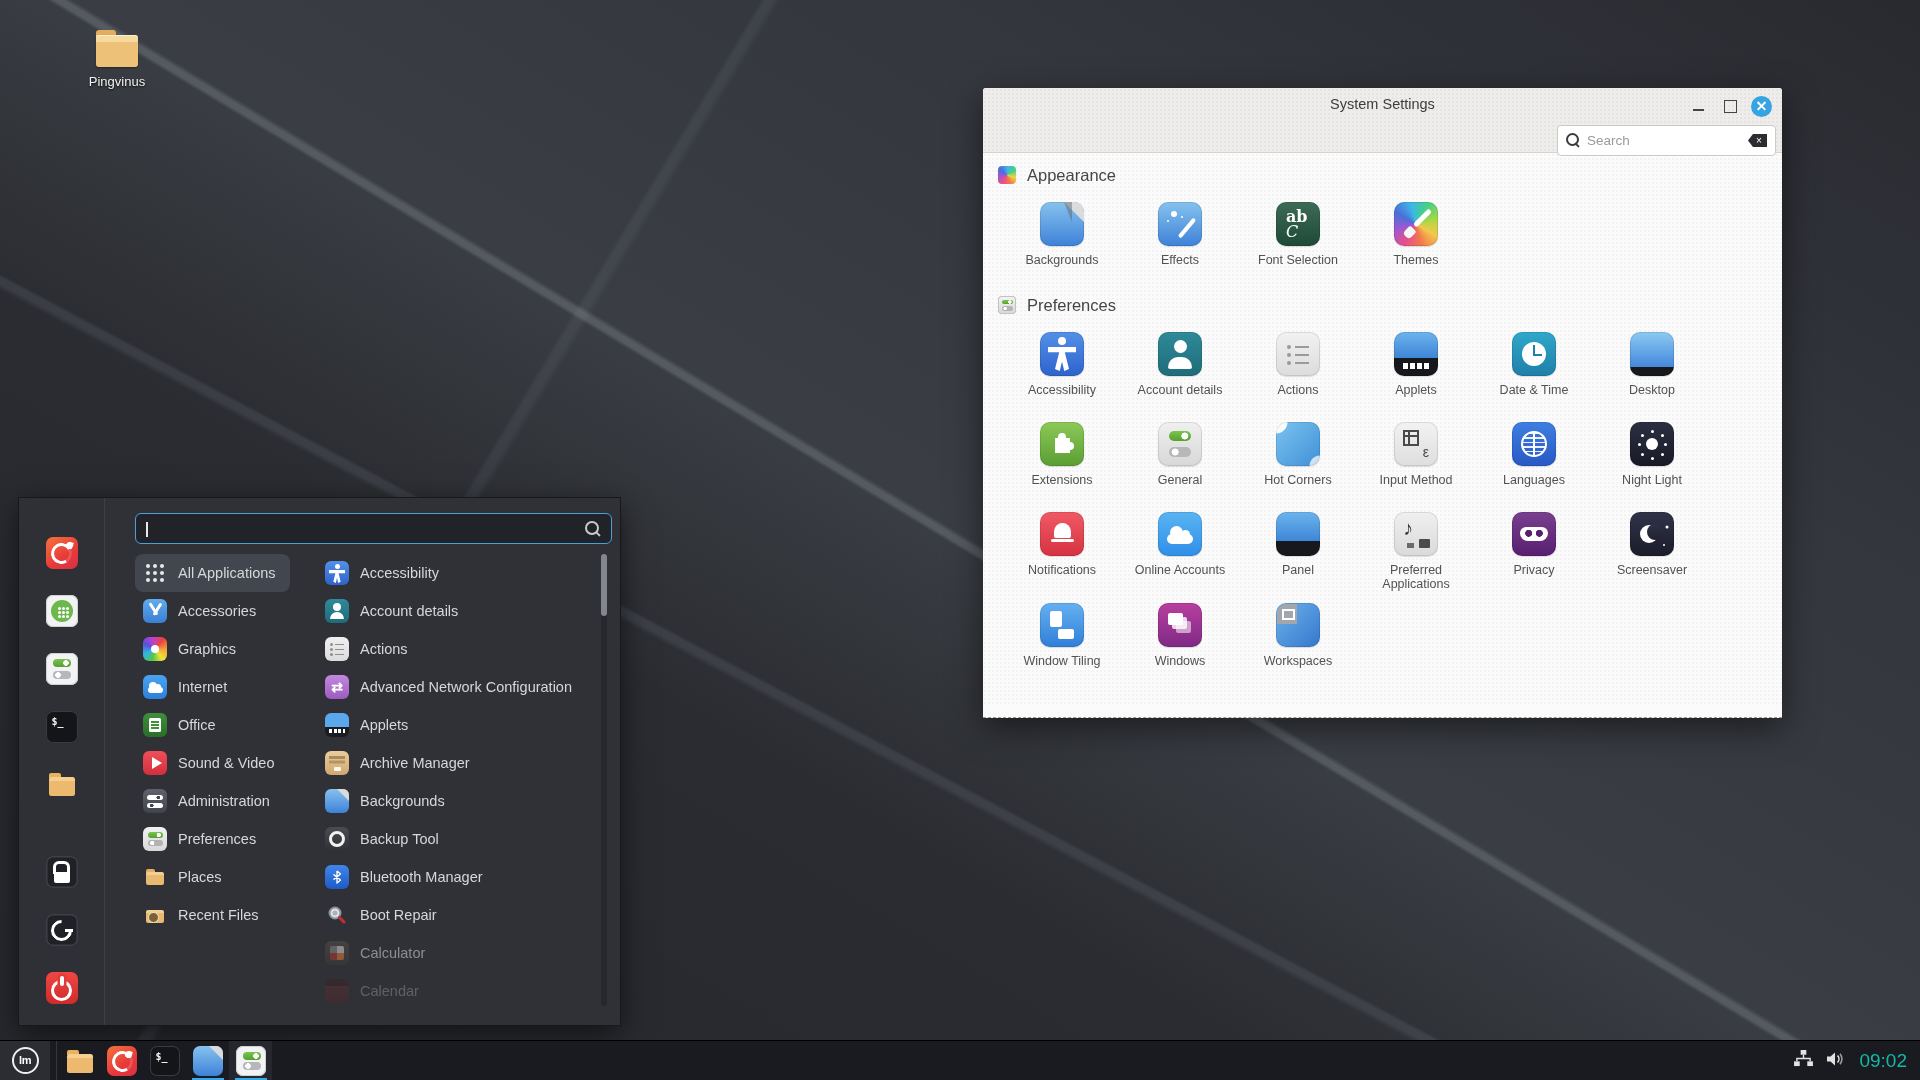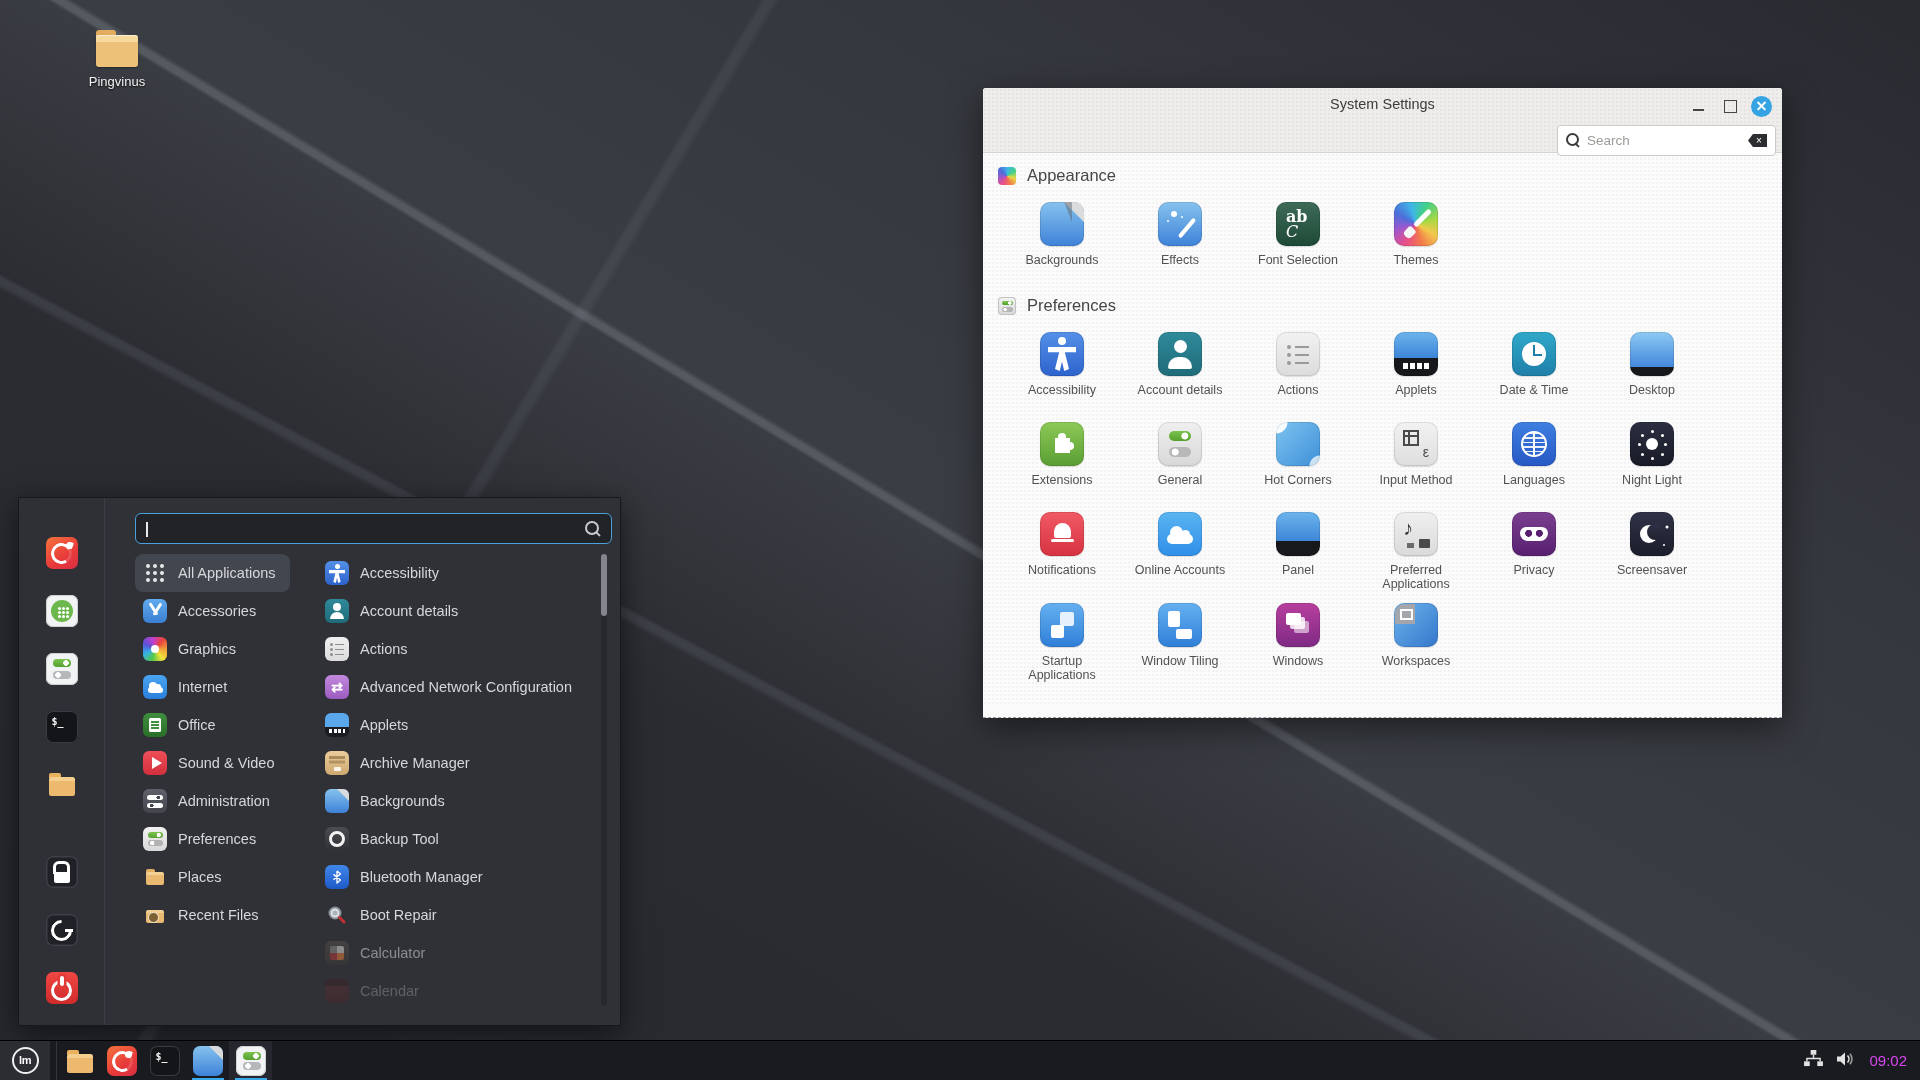--- a/index.html
+++ b/index.html
@@ -31,21 +31,21 @@
   .wc-close::before{transform:rotate(45deg)}.wc-close::after{transform:rotate(-45deg)}
   .sch{position:absolute;right:6px;top:37px;width:219px;height:31px;background:#fff;border:1px solid #ccc9c6;border-radius:4px;display:flex;align-items:center;padding:0 8px}
   .sch-mag{width:15px;height:15px;position:relative;flex:0 0 auto}
   .sch-mag::before{content:"";position:absolute;width:9px;height:9px;border:2px solid #3a3a3a;border-radius:50%;top:0;left:0}
   .sch-mag::after{content:"";position:absolute;width:2px;height:6px;background:#3a3a3a;transform:rotate(-45deg);top:9px;left:10px;border-radius:1px}
   .sch input{border:none;outline:none;flex:1;min-width:0;font-size:13.5px;color:#333;padding:0 6px;background:transparent}
   .sch input::placeholder{color:#9d9a97}
   .sch-clear{width:19px;height:13px;background:#2c2d31;clip-path:polygon(26% 0,100% 0,100% 100%,26% 100%,0 50%);position:relative;flex:0 0 auto;cursor:pointer}
   .sch-clear::after{content:"\D7";position:absolute;inset:0;display:flex;align-items:center;justify-content:center;color:#fff;font-size:10px;padding-left:3px}
   .swin-body{height:552px;background:#fcfbfb;background-image:radial-gradient(rgba(0,0,0,.03) 1px,transparent 1px);background-size:4px 4px;padding-top:13px;overflow:hidden}
-  .sec-head{display:flex;align-items:flex-end;gap:11px;padding:0 0 11px 15px}
+  .sec-head{display:flex;align-items:flex-start;gap:11px;padding:0 0 11px 15px}
   .sec-head.pref{margin-top:16px}
   .sec-label{font-size:16.5px;color:#464646}
   .shi{width:18px;height:18px;border-radius:4px;position:relative}
   .shi-appearance{background:conic-gradient(from 210deg,#e84f8a,#9b59d0,#4a6fd8,#3fb6e8,#43d08a,#e8d843,#f2784b,#e84f8a)}
   .shi-preferences{background:linear-gradient(180deg,#f4f4f4,#d8d8d8);box-shadow:inset 0 0 0 1px #c2c2c2}
   .shi-preferences::before{content:"";position:absolute;width:11px;height:4.5px;border-radius:3px;top:3.5px;left:3.5px;background:radial-gradient(circle at 72% 50%,#fff 0 1.5px,transparent 1.9px),linear-gradient(#7cc44e,#55a030)}
   .shi-preferences::after{content:"";position:absolute;width:11px;height:4.5px;border-radius:3px;bottom:3.5px;left:3.5px;background:radial-gradient(circle at 28% 50%,#fff 0 1.5px,transparent 1.9px),#b5b5b5}
   .grid{display:grid;grid-template-columns:repeat(6,118px);row-gap:6px;margin-left:20px}
   .cell{min-height:84px;display:flex;flex-direction:column;align-items:center;padding-top:6px;cursor:pointer}
   .cl{font-size:12.5px;color:#525252;text-align:center;line-height:14px;margin-top:7px;max-width:94px}
@@ -238,21 +238,21 @@
   .taskbar{position:absolute;left:0;right:0;bottom:0;height:40px;background:#1a1b20;border-top:1px solid #000;display:flex;align-items:center;z-index:5}
   .tb-menu{width:50px;height:40px;background:#2c2d33;display:flex;align-items:center;justify-content:center;cursor:pointer}
   .mint-logo{width:27px;height:27px;border:2px solid #efefef;border-radius:50%;display:flex;align-items:center;justify-content:center}
   .mint-logo::before{content:"lm";color:#fff;font:700 11px/1 "Liberation Sans",sans-serif;letter-spacing:-.5px}
   .tb-sep{width:1px;height:40px;background:#35363c;margin-left:6px}
   .tb-item{width:43px;height:40px;position:relative;display:flex;align-items:center;justify-content:center;cursor:pointer}
   .tb-item .sb{width:30px;height:30px}
   .tb-item.running::after{content:"";position:absolute;bottom:0;left:50%;transform:translateX(-50%);width:32px;height:3px;background:#38a8e8}
   .tb-item.active{background:#26272e}
   .tb-tray{margin-left:auto;display:flex;align-items:center;gap:13px;padding-right:13px}
-  .clock{color:#d946ef;font-size:15px}
+  .clock{color:#14b8a6;font-size:19px}
 </style>
 </head>
 <body>
 
 <div class="stage">
 
   <div class="desk-icon">
     <span class="folder-big"></span>
     <span class="desk-label">Pingvinus</span>
   </div>
@@ -363,24 +363,20 @@
             <span class="tile i-prefapps"></span>
             <span class="cl">Preferred Applications</span>
           </div>
         <div class="cell">
             <span class="tile i-privacy"></span>
             <span class="cl">Privacy</span>
           </div>
         <div class="cell">
             <span class="tile i-screensaver"></span>
             <span class="cl">Screensaver</span>
-          </div>
-        <div class="cell">
-            <span class="tile i-startup"></span>
-            <span class="cl">Startup Applications</span>
           </div>
         <div class="cell">
             <span class="tile i-tiling"></span>
             <span class="cl">Window Tiling</span>
           </div>
         <div class="cell">
             <span class="tile i-windows"></span>
             <span class="cl">Windows</span>
           </div>
         <div class="cell">

